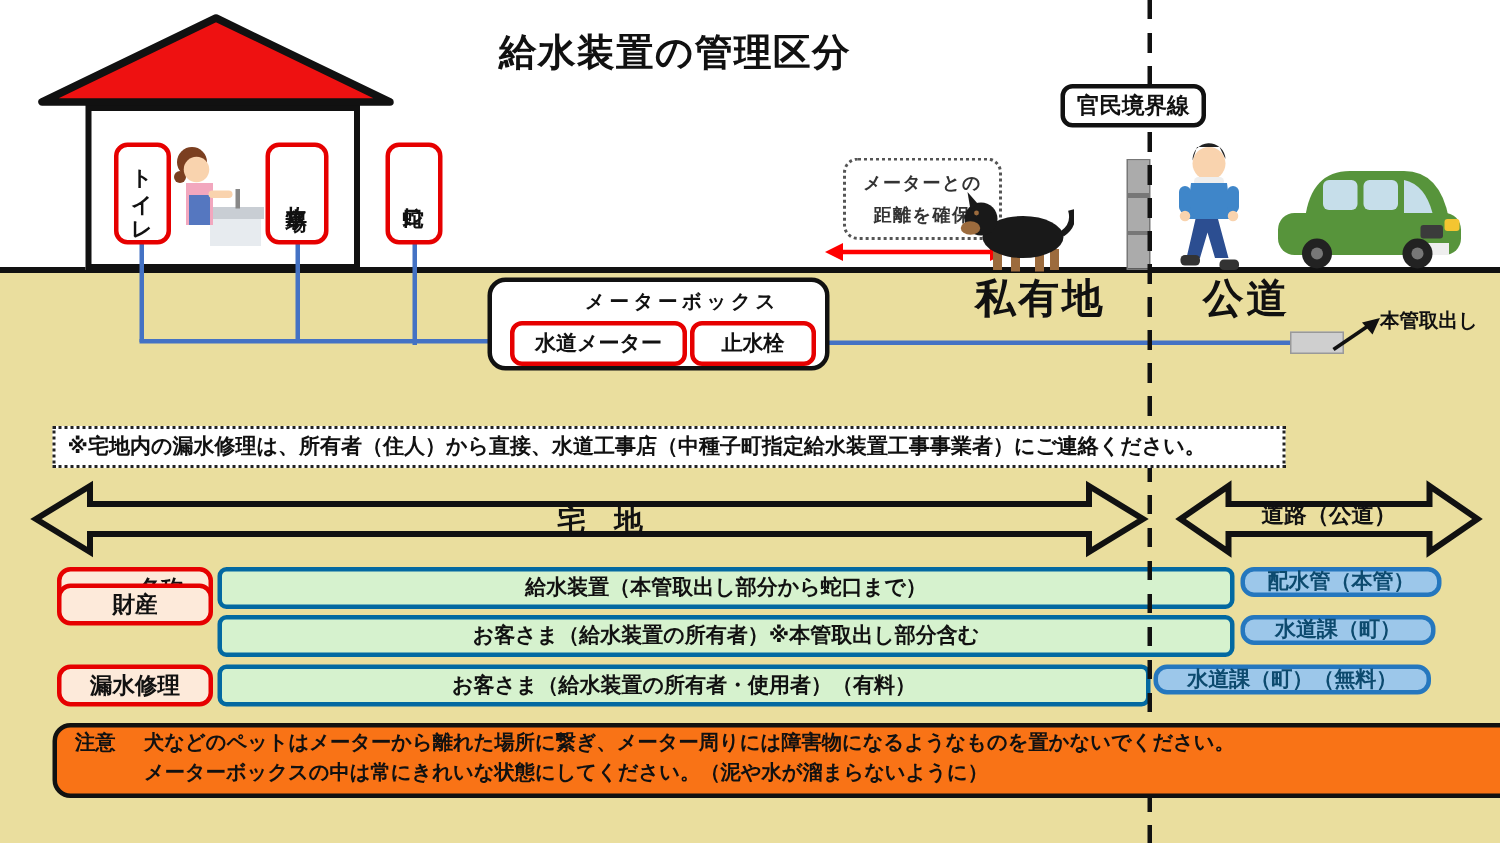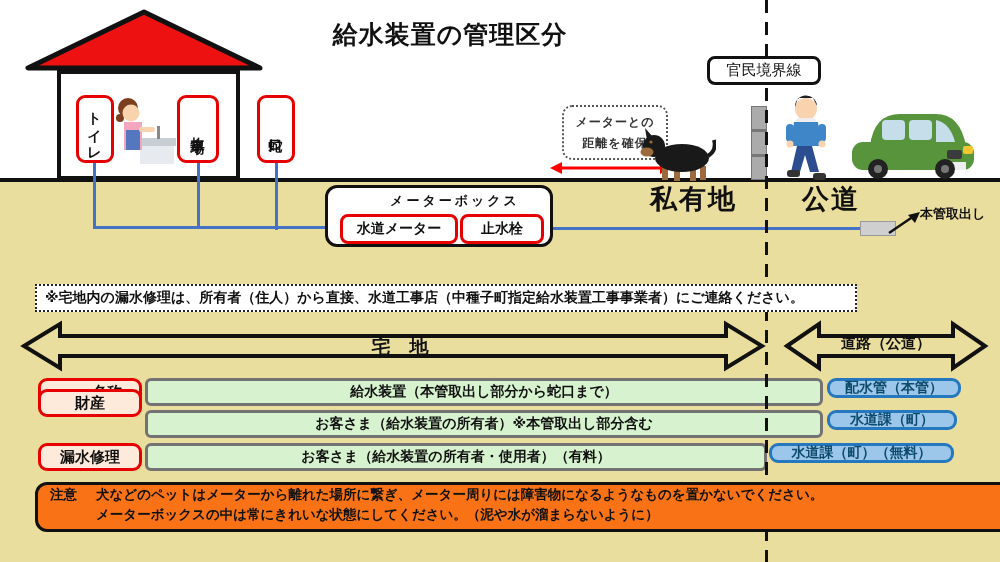--- a/index.html
+++ b/index.html
@@ -24,22 +24,22 @@
   
   #meter-box{left:325px;top:185px;width:228px;height:62px;background:#fff;border:3px solid #111;border-radius:12px;box-sizing:border-box;z-index:4;}
   #meter-box-title{left:0;right:0;top:4px;text-align:center;font-size:13px;font-weight:bold;letter-spacing:3px;color:#111;padding-left:32px;}
   .meter-inner{top:26px;height:30px;border:3px solid #E60000;border-radius:8px;background:#fff;box-sizing:border-box;
     display:flex;align-items:center;justify-content:center;font-size:14px;font-weight:bold;color:#111;font-family:Liberation Serif, serif;}
   #meter-water{left:12px;width:118px;}
   #meter-stop{left:132px;width:84px;}
   
   #boundary-line{left:765px;top:0;width:3px;height:562px;z-index:5;
     background:repeating-linear-gradient(to bottom,#111 0 13px,transparent 13px 22px);}
-  #boundary-box{left:707px;top:56px;width:114px;height:29px;background:#fff;border:3px solid #111;border-radius:8px;
-    box-sizing:border-box;display:flex;align-items:center;justify-content:center;font-size:15px;font-weight:normal;z-index:6;color:#111;}
+  #boundary-box{left:707px;top:56px;width:97px;height:29px;background:#fff;border:3px solid #111;border-radius:8px;
+    box-sizing:border-box;display:flex;align-items:center;justify-content:center;font-size:15px;font-weight:bold;z-index:6;color:#111;}
   
   #distance-note{left:562px;top:105px;width:106px;height:55px;background:#fff;border:2px dotted #555;border-radius:10px;
     box-sizing:border-box;display:flex;flex-direction:column;align-items:center;justify-content:center;
     font-size:12px;font-weight:600;color:#333;line-height:1.7;letter-spacing:1px;z-index:4;}
   #distance-arrow{left:548px;top:160px;z-index:4;}
   
   .zone{top:181px;font-size:27px;font-weight:bold;color:#111;letter-spacing:2px;z-index:4;}
   #zone-private{left:650px;}
   #zone-public{left:802px;}
   
@@ -56,21 +56,21 @@
   #notice-box{left:35px;top:284px;width:822px;height:28px;background:#fff;border:2px dotted #222;box-sizing:border-box;
     display:flex;align-items:center;font-size:14px;font-weight:bold;color:#111;padding-left:8px;z-index:6;white-space:nowrap;}
   
   .banner-svg{z-index:4;}
   .banner-label{top:334px;text-align:center;font-weight:bold;color:#111;z-index:4;}
   #banner-left-label{left:320px;width:160px;font-size:19px;}
   #banner-right-label{left:800px;width:172px;font-size:15px;}
   
   .row-header{left:38px;width:104px;height:28px;border:3px solid #E60000;border-radius:9px;background:#FDEADA;
     box-sizing:border-box;display:flex;align-items:center;justify-content:center;font-size:15px;font-weight:bold;color:#111;z-index:4;}
-  .row-green{height:28px;border:3px solid #737373;border-radius:6px;background:#D6F2CE;box-sizing:border-box;
+  .row-green{height:28px;border:3px solid #0369a1;border-radius:6px;background:#D6F2CE;box-sizing:border-box;
     display:flex;align-items:center;justify-content:center;font-size:14px;font-weight:bold;color:#111;z-index:3;white-space:nowrap;}
   .row-blue{height:20px;border:3px solid #2577BE;border-radius:9px;background:#9CC7EA;box-sizing:border-box;
     display:flex;align-items:center;justify-content:center;font-size:14px;font-weight:bold;color:#0c4a6e;z-index:6;white-space:nowrap;}
   
   #caution-box{left:35px;top:482px;width:984px;height:50px;background:#f97316;border:3px solid #111;border-radius:12px;
     box-sizing:border-box;padding:0 12px;z-index:6;color:#111;}
   .c-line{display:flex;font-size:13.5px;font-weight:bold;line-height:20px;white-space:nowrap;}
   .c-label{width:46px;flex:0 0 46px;}
 </style>
 </head>

